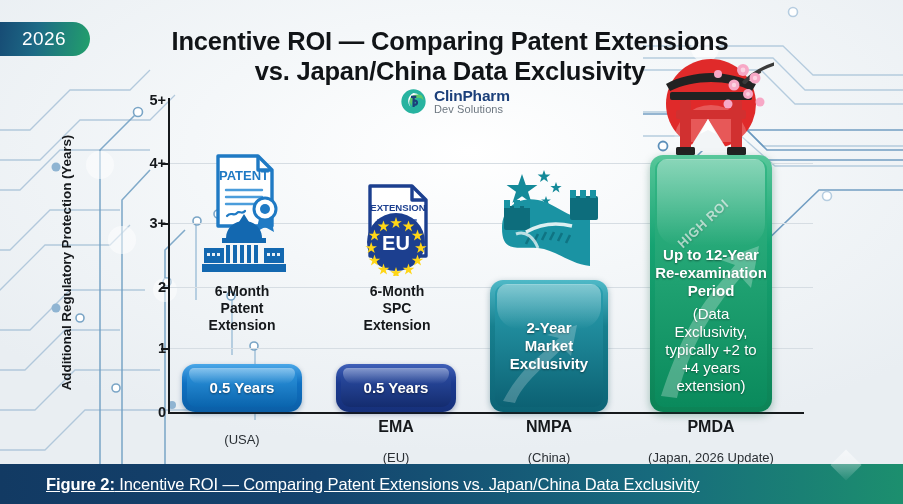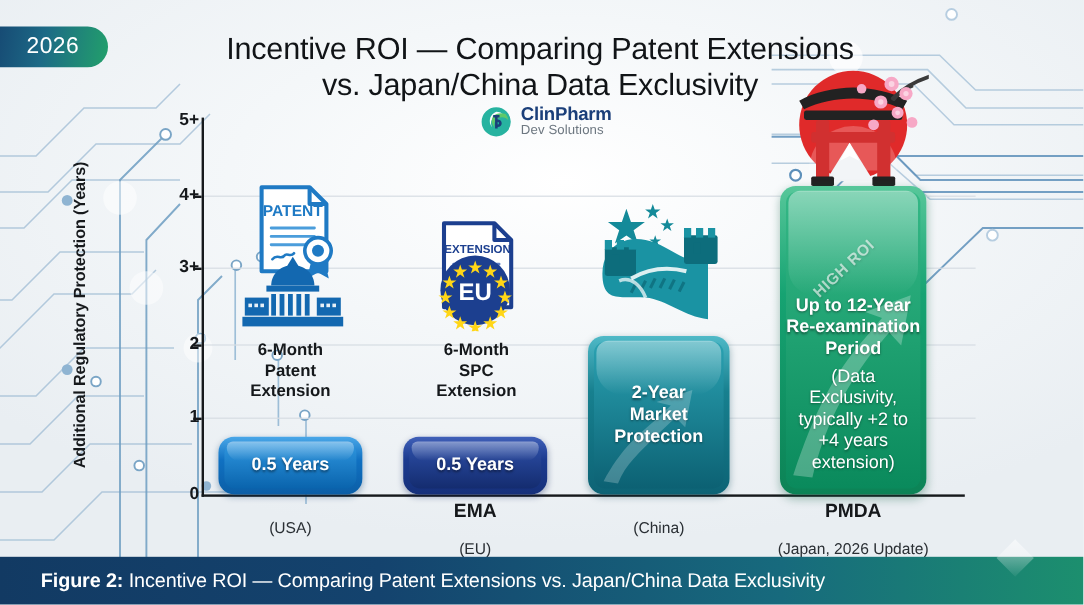--- a/index.html
+++ b/index.html
@@ -32,21 +32,21 @@
     color:#fff; font-size:19px; font-weight:400;
     display:flex; align-items:center; justify-content:center;
     padding-left:12px;
     letter-spacing:.4px;
   }
 
   
   #title {
     position:absolute; left:150px; top:26px; width:600px;
     text-align:center; color:#111417;
-    font-size:25.5px; font-weight:normal; line-height:1.18;
+    font-size:25.5px; font-weight:bold; line-height:1.18;
     letter-spacing:-.2px;
   }
   #title .l2 { display:block; }
 
   
   #brand { position:absolute; left:400px; top:88px; display:flex; align-items:center; gap:7px; }
   #brand-mark { width:27px; height:27px; flex:0 0 auto; }
   #brand-text { line-height:1.05; }
   #brand-name { font-size:15.5px; font-weight:bold; color:#1b3f7a; letter-spacing:-.2px; }
   #brand-sub  { font-size:11px; color:#6d7780; letter-spacing:.1px; }
@@ -143,21 +143,21 @@
   .xcat-sub  { font-size:13px; color:#2a2f34; margin-top:14px; }
 
   
   #footer {
     position:absolute; left:0; bottom:0; width:903px; height:40px;
     background:linear-gradient(90deg,#123a63 0%,#14436e 35%,#176a7d 72%,#1c8f6e 100%);
     display:flex; align-items:center;
     color:#fff;
   }
   #footer-text {
-    padding-left:34px; font-size:16.5px; letter-spacing:-.1px;
+    padding-left:46px; font-size:16.5px; letter-spacing:-.1px;text-decoration:underline;
   }
   #footer-text b { font-weight:bold; }
   #footer-diamond {
     position:absolute; right:46px; top:-10px;
     width:22px; height:22px; transform:rotate(45deg);
     background:linear-gradient(135deg,rgba(255,255,255,.55),rgba(255,255,255,.05));
   }
 </style>
 </head>
 <body>
@@ -439,21 +439,21 @@
 
     <div class="bar-group" style="left:490px;width:118px;height:460px">
       <div class="bar bar-nmpa" style="height:132px;bottom:48px">
         <div class="bar-inner">
           <svg class="roi-arrow" viewBox="0 0 108 122" preserveAspectRatio="none">
             <path d="M8 116c14-26 26-36 42-50l14-13-12-3 30-10-6 31-8-8-14 13C38 92 26 102 20 118z" fill="#ffffff" opacity=".22"></path>
           </svg>
           <div class="bar-label">
             <div>2-Year</div>
             <div>Market</div>
-            <div>Protection</div>
+            <div>Exclusivity</div>
           </div>
         </div>
       </div>
     </div>
 
     <div class="bar-group" style="left:650px;width:122px;height:460px">
       <div class="bar bar-pmda" style="height:257px;bottom:48px">
         <div class="bar-inner">
           <svg class="roi-arrow" viewBox="0 0 112 247" preserveAspectRatio="none">
             <path d="M6 236c18-54 34-84 58-112l16-19-14-5 38-14-8 42-10-11-16 19C48 166 32 196 22 238z" fill="#ffffff" opacity=".26"></path>
@@ -474,20 +474,21 @@
     </div>
 
     <div class="xcat" style="left:142px">
       <div class="xcat-sub">(USA)</div>
     </div>
     <div class="xcat" style="left:296px">
       <div class="xcat-main">EMA</div>
       <div class="xcat-sub">(EU)</div>
     </div>
     <div class="xcat" style="left:449px">
+      <div class="xcat-main">NMPA</div>
       <div class="xcat-sub">(China)</div>
     </div>
     <div class="xcat" style="left:611px">
       <div class="xcat-main">PMDA</div>
       <div class="xcat-sub">(Japan, 2026 Update)</div>
     </div>
 
   </div>
 
   <div id="footer">

